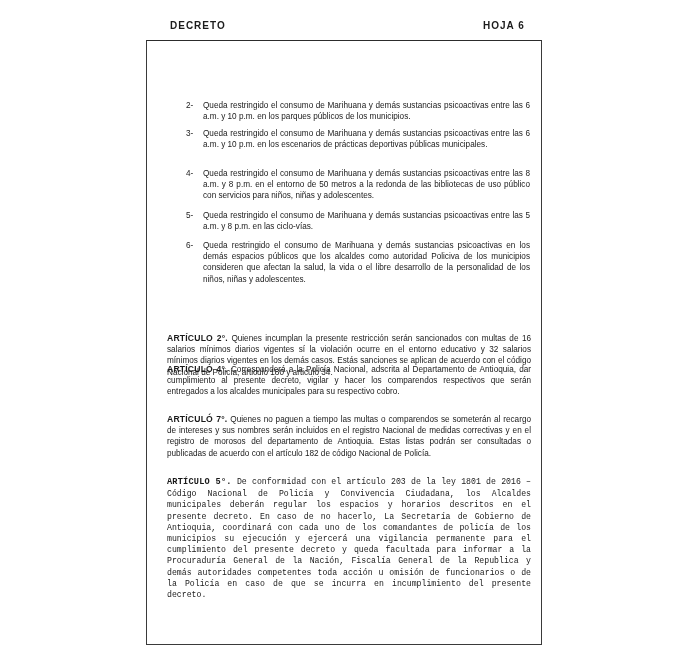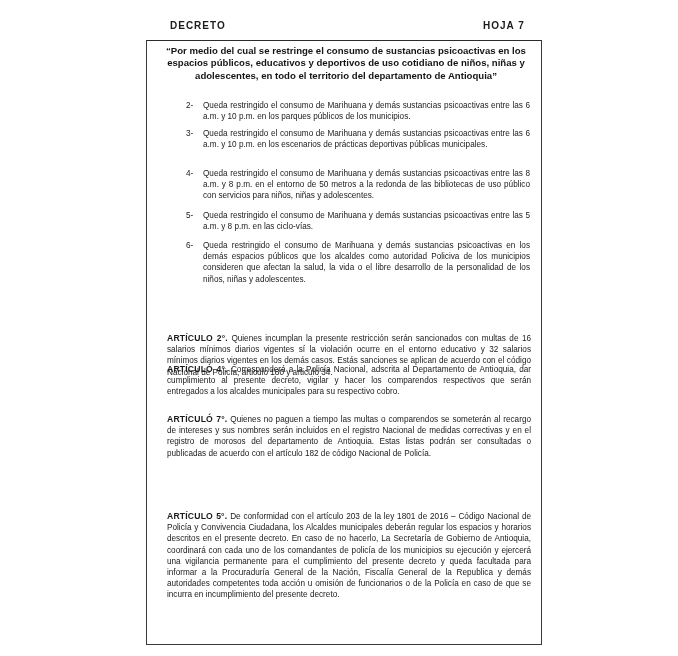--- a/index.html
+++ b/index.html
@@ -18,25 +18,24 @@
   .li .txt { display: block; margin-left: 17px; }
   .art { position: absolute; left: 167px; width: 364px; font-size: 8.2px; line-height: 11.2px; text-align: justify; }
   .art b { font-weight: bold; font-size: 8.6px; letter-spacing: 0.2px; }
 </style>
 </head>
 <body>
 
 <div class="page">
 
   <div class="hdr hdr-left">DECRETO</div>
-  <div class="hdr hdr-right">HOJA  7</div>
+  <div class="hdr hdr-right">HOJA  6</div>
 
   <div class="frame"></div>
 
-  <div class="title">“Por medio del cual se restringe el consumo de sustancias psicoactivas en los espacios públicos, educativos y deportivos de uso cotidiano de niños, niñas y adolescentes, en todo el territorio del departamento de Antioquia”</div>
 
   <div class="li" style="left:186px; top:100px;">
     <span class="num">2-</span>
     <span class="txt">Queda restringido el consumo de Marihuana y demás sustancias psicoactivas entre las 6 a.m. y 10 p.m. en los parques públicos de los municipios.</span>
   </div>
   <div class="li" style="left:186px; top:128px;">
     <span class="num">3-</span>
     <span class="txt">Queda restringido el consumo de Marihuana y demás sustancias psicoactivas entre las 6 a.m. y 10 p.m. en los escenarios de prácticas deportivas públicas municipales.</span>
   </div>
   <div class="li" style="left:186px; top:168px;">
@@ -54,17 +53,17 @@
 
   <div class="art" style="top:303px;margin-top:30px;">
     <b>ARTÍCULO 2°.</b><span> Quienes incumplan la presente restricción serán sancionados con multas de 16 salarios mínimos diarios vigentes sí la violación ocurre en el entorno educativo y 32 salarios mínimos diarios vigentes en los demás casos. Estás sanciones se aplican de acuerdo con el código Nacional de Policía, articulo 180 y articulo 34.</span>
   </div>
   <div class="art" style="top:364px;">
     <b>ARTÍCULÓ 4°.</b><span> Corresponderá a la Policía Nacional, adscrita al Departamento de Antioquia, dar cumplimiento al presente decreto, vigilar y hacer los comparendos respectivos que serán entregados a los alcaldes municipales para su respectivo cobro.</span>
   </div>
   <div class="art" style="top:414px;">
     <b>ARTÍCULÓ 7°.</b><span> Quienes no paguen a tiempo las multas o comparendos se someterán al recargo de intereses y sus nombres serán incluidos en el registro Nacional de medidas correctivas y en el registro de morosos del departamento de Antioquia. Estas listas podrán ser consultadas o publicadas de acuerdo con el artículo 182 de código Nacional de Policía.</span>
   </div>
-  <div class="art" style="top:511px;">
+  <div class="art" style="top:476px;font-family:Liberation Mono, monospace;">
     <b>ARTÍCULO 5°.</b><span> De conformidad con el artículo 203 de la ley 1801 de 2016 – Código Nacional de Policía y Convivencia Ciudadana, los Alcaldes municipales deberán regular los espacios y horarios descritos en el presente decreto. En caso de no hacerlo, La Secretaría de Gobierno de Antioquia, coordinará con cada uno de los comandantes de policía de los municipios su ejecución y ejercerá una vigilancia permanente para el cumplimiento del presente decreto y queda facultada para informar a la Procuraduría General de la Nación, Fiscalía General de la Republica y demás autoridades competentes toda acción u omisión de funcionarios o de la Policía en caso de que se incurra en incumplimiento del presente decreto.</span>
   </div>
 
 </div>
 
 </body></html>

